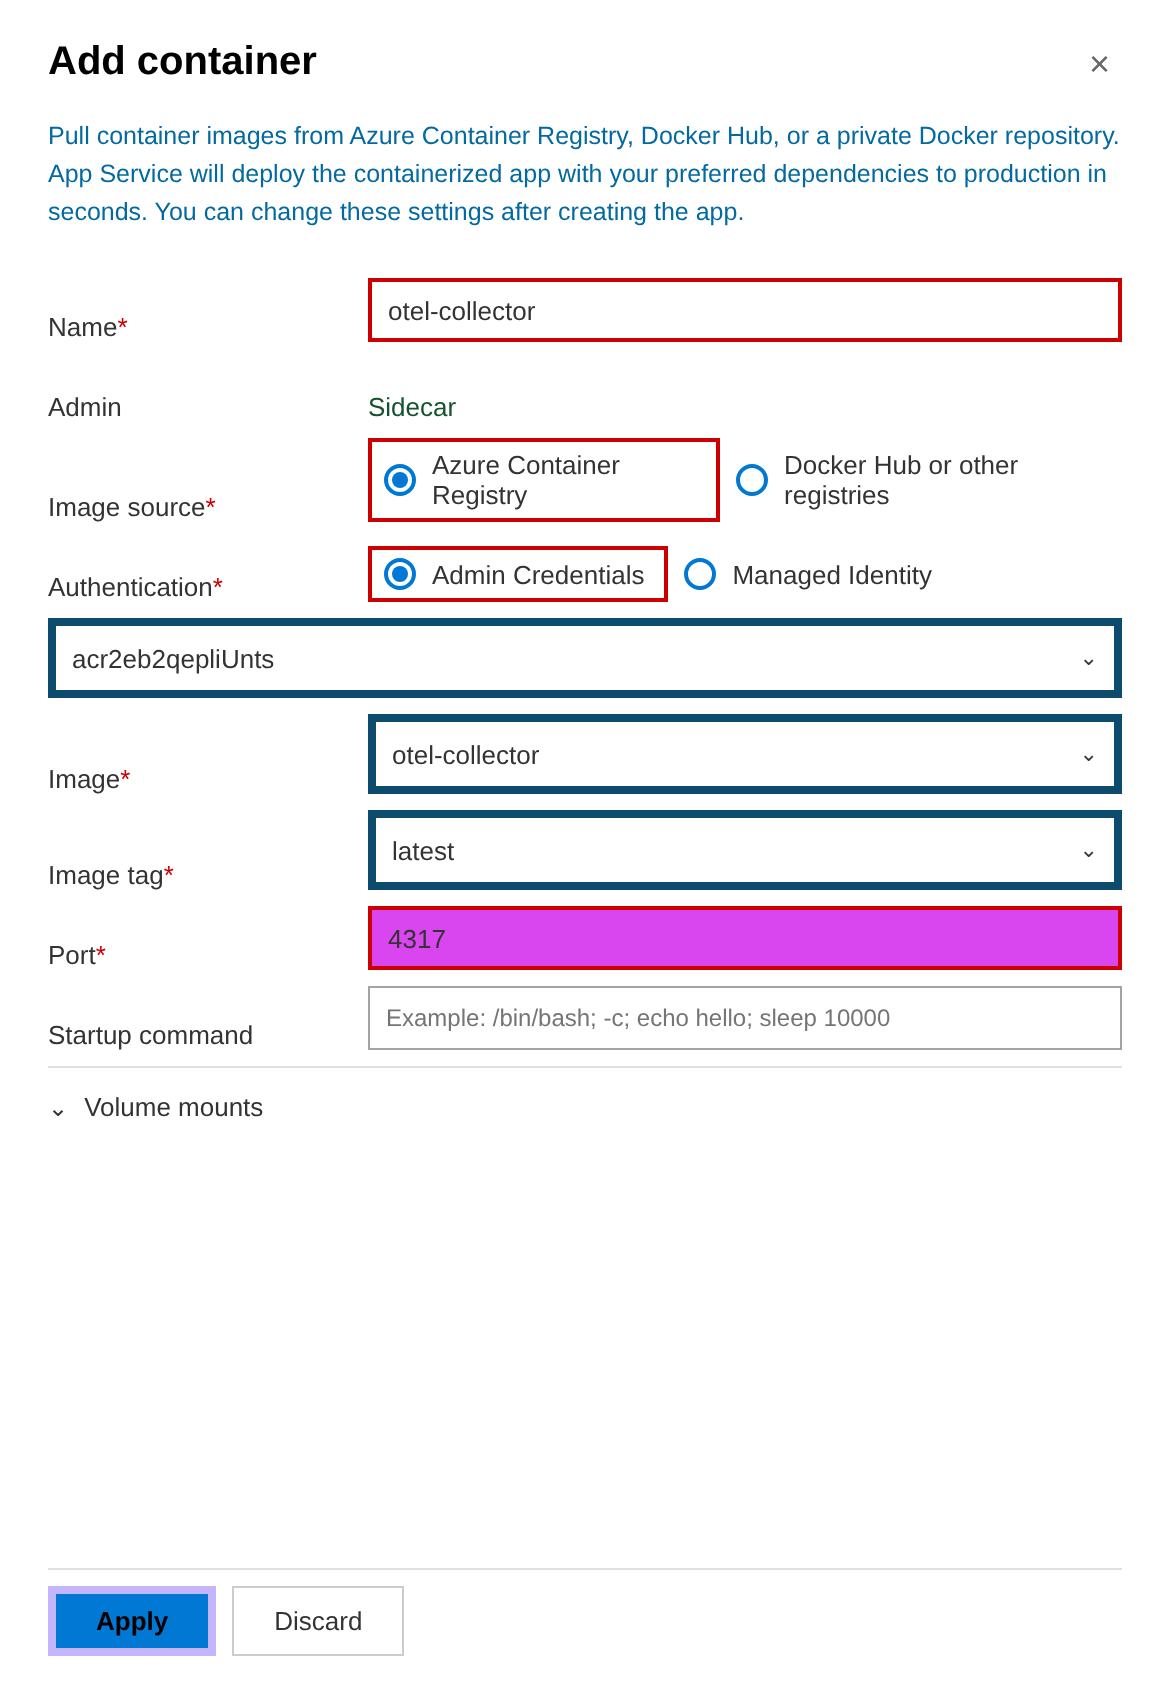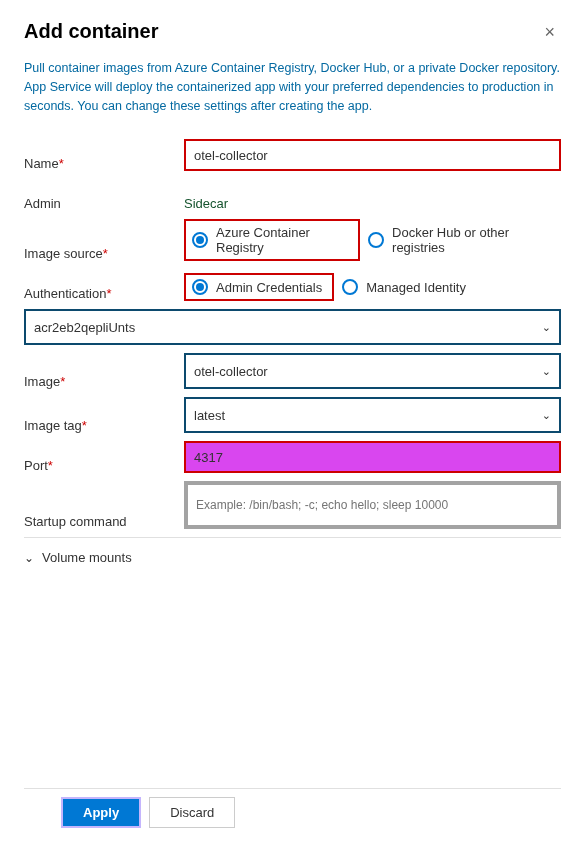--- a/index.html
+++ b/index.html
@@ -115,21 +115,21 @@
       border-radius: 50%;
       background: #0078d4;
     }
     .radio-label {
       font-size: 13px;
       color: #333;
     }
     .select-wrapper {
       position: relative;
       width: 100%;
-      border: 2px solid #0c4a6e;
+      border: 4px solid #0c4a6e;
       background: #fff;
     }
     .select-input {
       width: 100%;
       height: 32px;
       border: none;
       padding: 4px 32px 4px 8px;
       font-size: 13px;
       color: #333;
       appearance: none;
@@ -152,22 +152,22 @@
       height: 32px;
       border: 2px solid #c00;
       padding: 4px 8px;
       font-size: 13px;
       color: #333;
       outline: none;
       background: #d946ef;
     }
     .startup-input {
       width: 100%;
-      height: 48px;
-      border: 4px solid #a3a3a3;
+      height: 32px;
+      border: 1px solid #a3a3a3;
       padding: 4px 8px;
       font-size: 12px;
       color: #999;
       outline: none;
       background: #fff;
     }
     .divider {
       border: none;
       border-top: 1px solid #e0e0e0;
       margin: 8px 0 12px 0;
@@ -189,28 +189,27 @@
     }
     .footer {
       display: flex;
       gap: 8px;
       padding-top: 8px;
       border-top: 1px solid #e0e0e0;
       margin-top: 8px;
     }
     .btn-apply {
       background: #0078d4;
-      color: #ffffff;
-      border: 2px solid #c4b5fd;
+      color: #000000;
+      border: 4px solid #c4b5fd;
       padding: 6px 20px;
       font-size: 13px;
       font-weight: 600;
       cursor: pointer;
       outline: none;
-      margin-left: 37px;
     }
     .btn-discard {
       background: #fff;
       color: #333;
       border: 1px solid #ccc;
       padding: 6px 20px;
       font-size: 13px;
       cursor: pointer;
       outline: none;
     }

